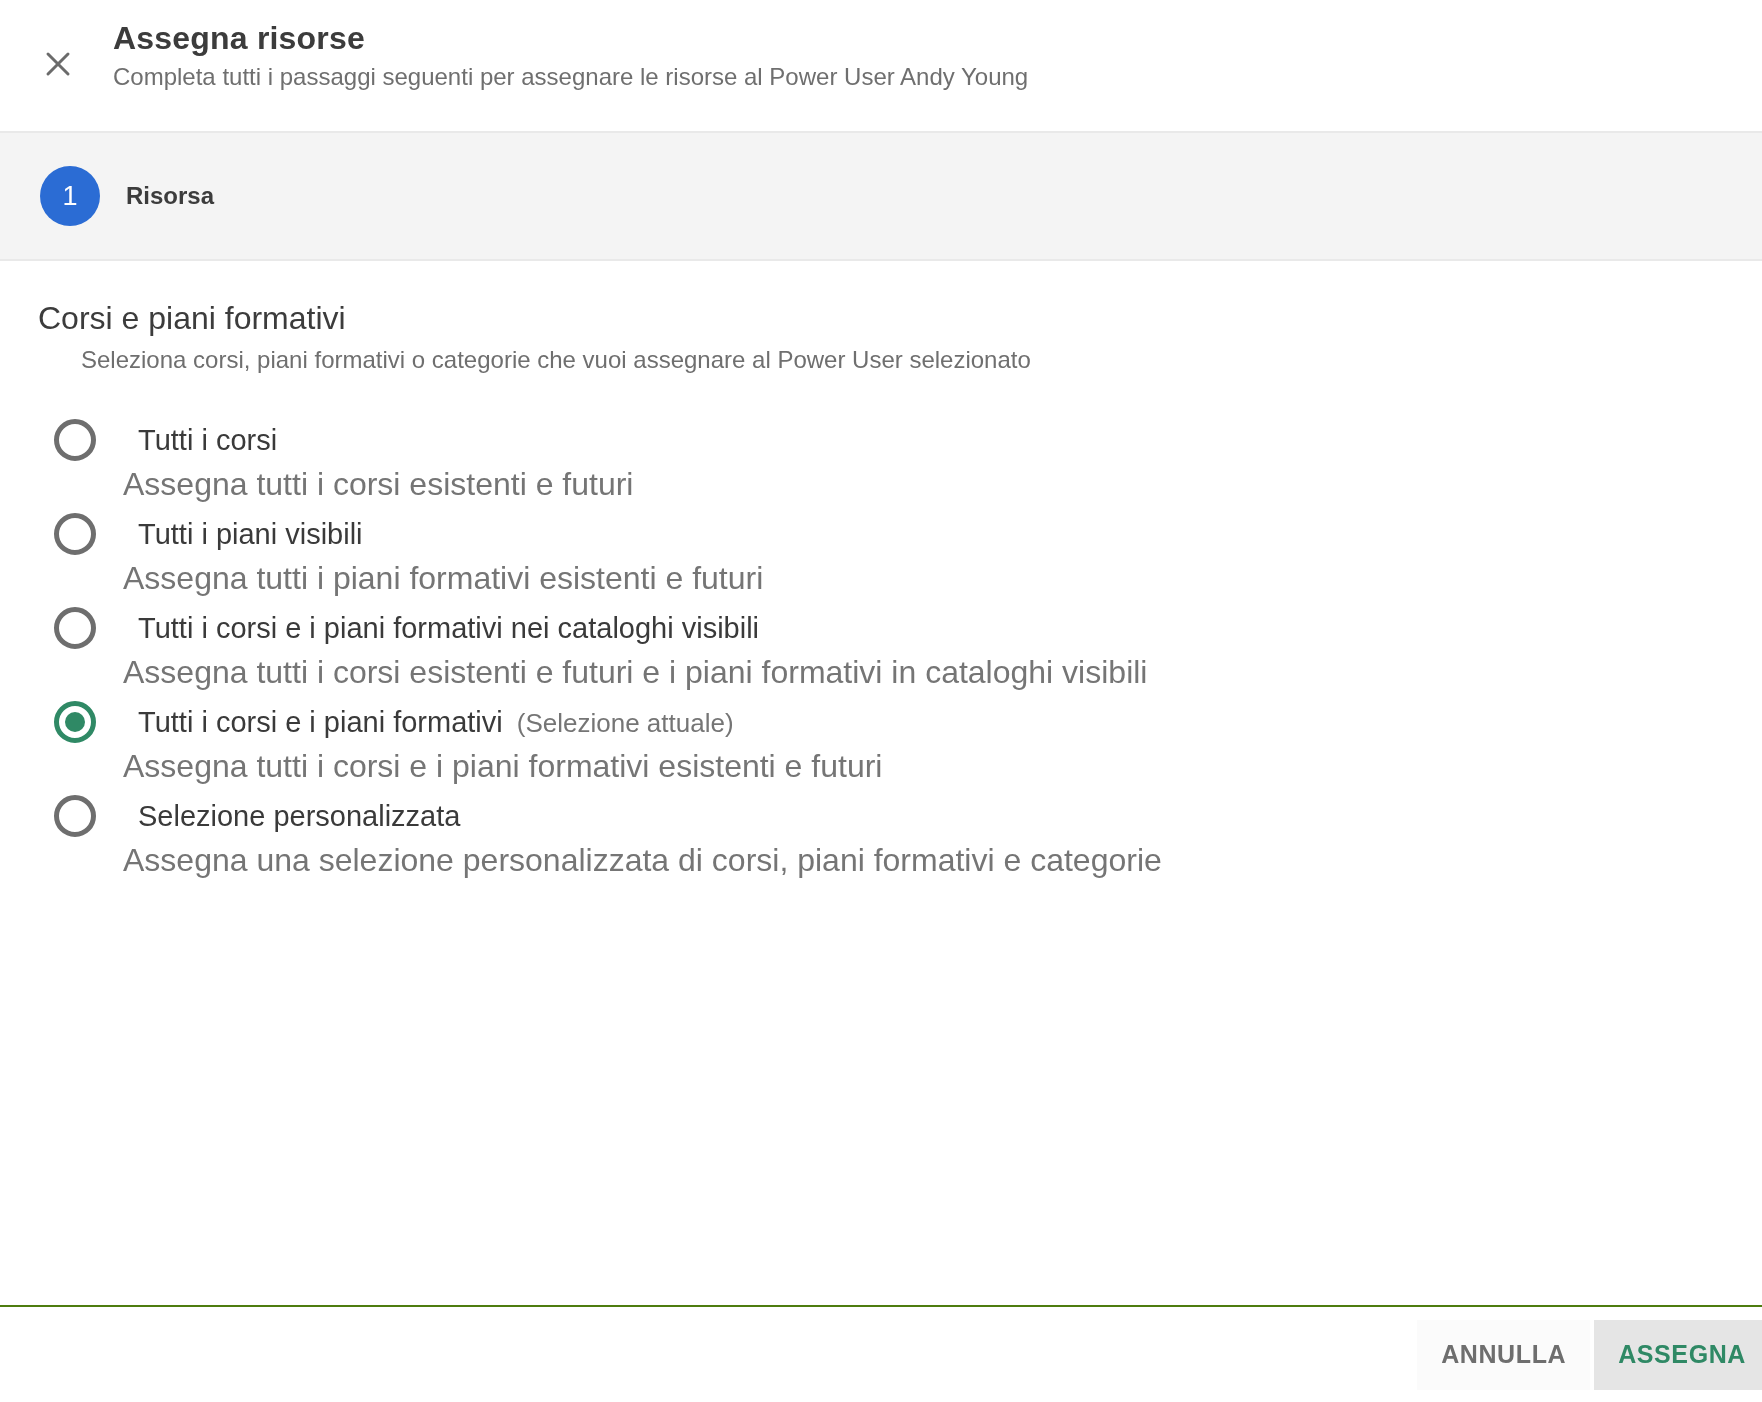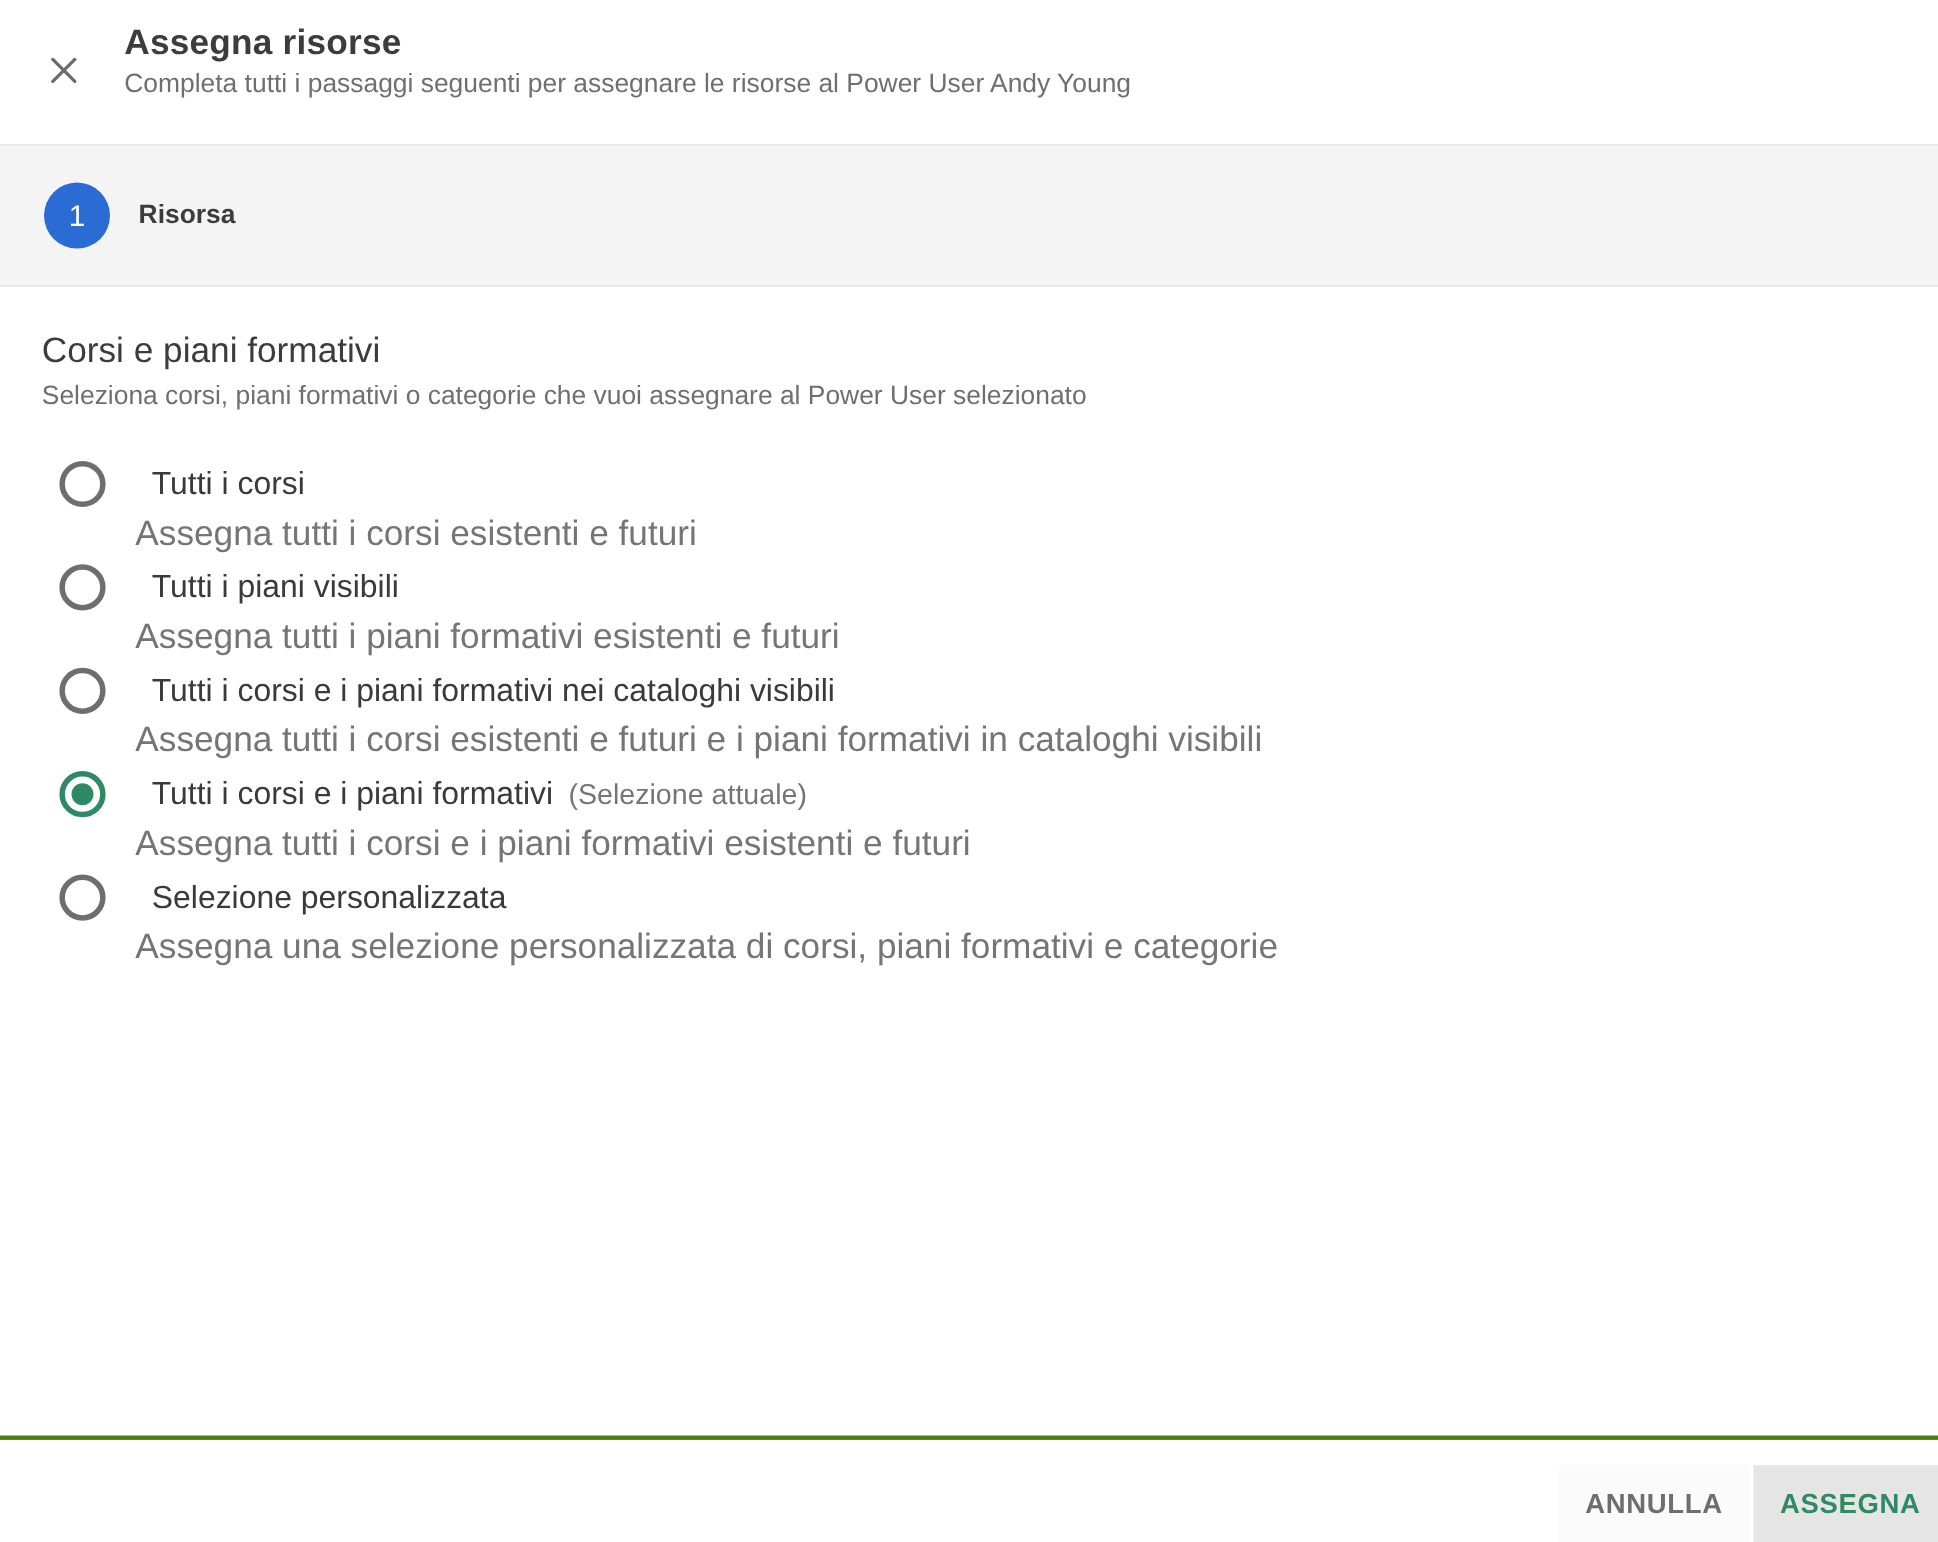--- a/index.html
+++ b/index.html
@@ -74,20 +74,21 @@
     font-size: 32px;
     font-weight: 400;
     color: #3c3c3c;
     line-height: 42px;
   }
   .section-subtitle {
     margin-top: 6px;
     font-size: 24px;
     color: #6f6f6f;
     line-height: 30px;
+    margin-left: 43px;
   }
 
   .option-list { margin-top: 44px; }
   .option {
     display: flex;
     align-items: flex-start;
     margin-bottom: 11px;
     padding-left: 16px;
     cursor: pointer;
   }
@@ -120,24 +121,24 @@
     color: #757575;
     line-height: 36px;
   }
 
   
   .modal-footer {
     position: absolute;
     left: 0; bottom: 0;
     width: 100%;
     height: 97px;
-    border-top: 4px solid #4d7c0f;
+    border-top: 2px solid #4d7c0f;
     background: #ffffff;
     display: flex;
-    align-items: flex-end;
+    align-items: center;
     justify-content: flex-end;
   }
   .footer-btn {
     height: 70px;
     border: none;
     font-family: "Liberation Sans", sans-serif;
     font-size: 25px;
     font-weight: 700;
     letter-spacing: 0.6px;
     cursor: pointer;

